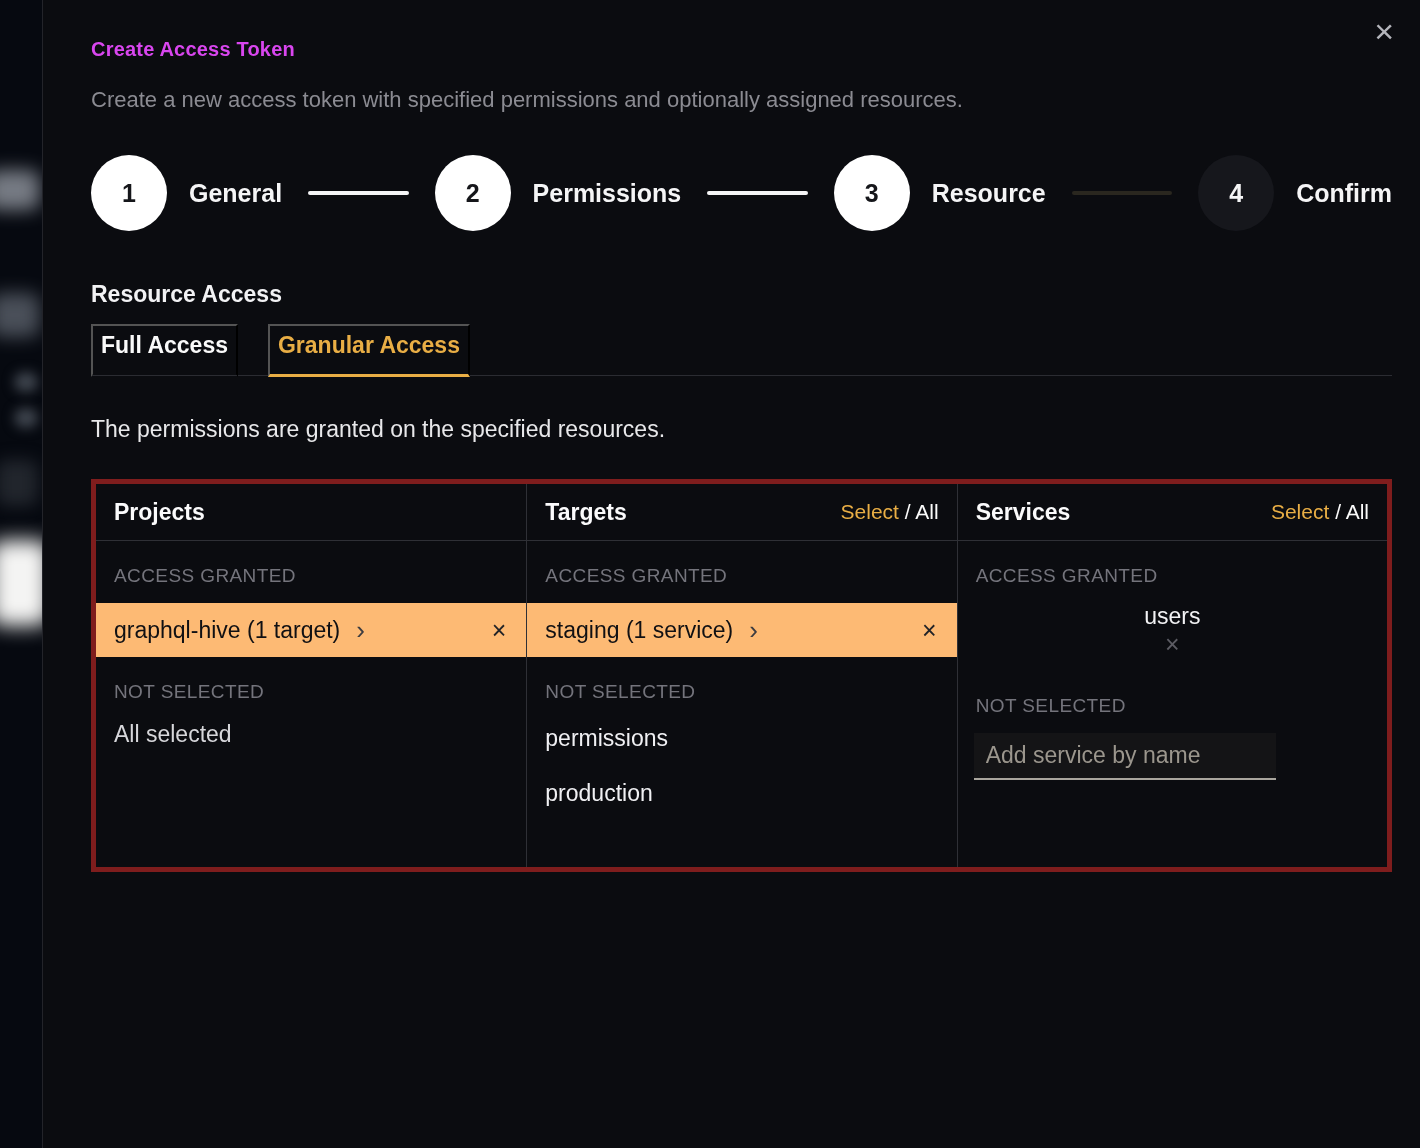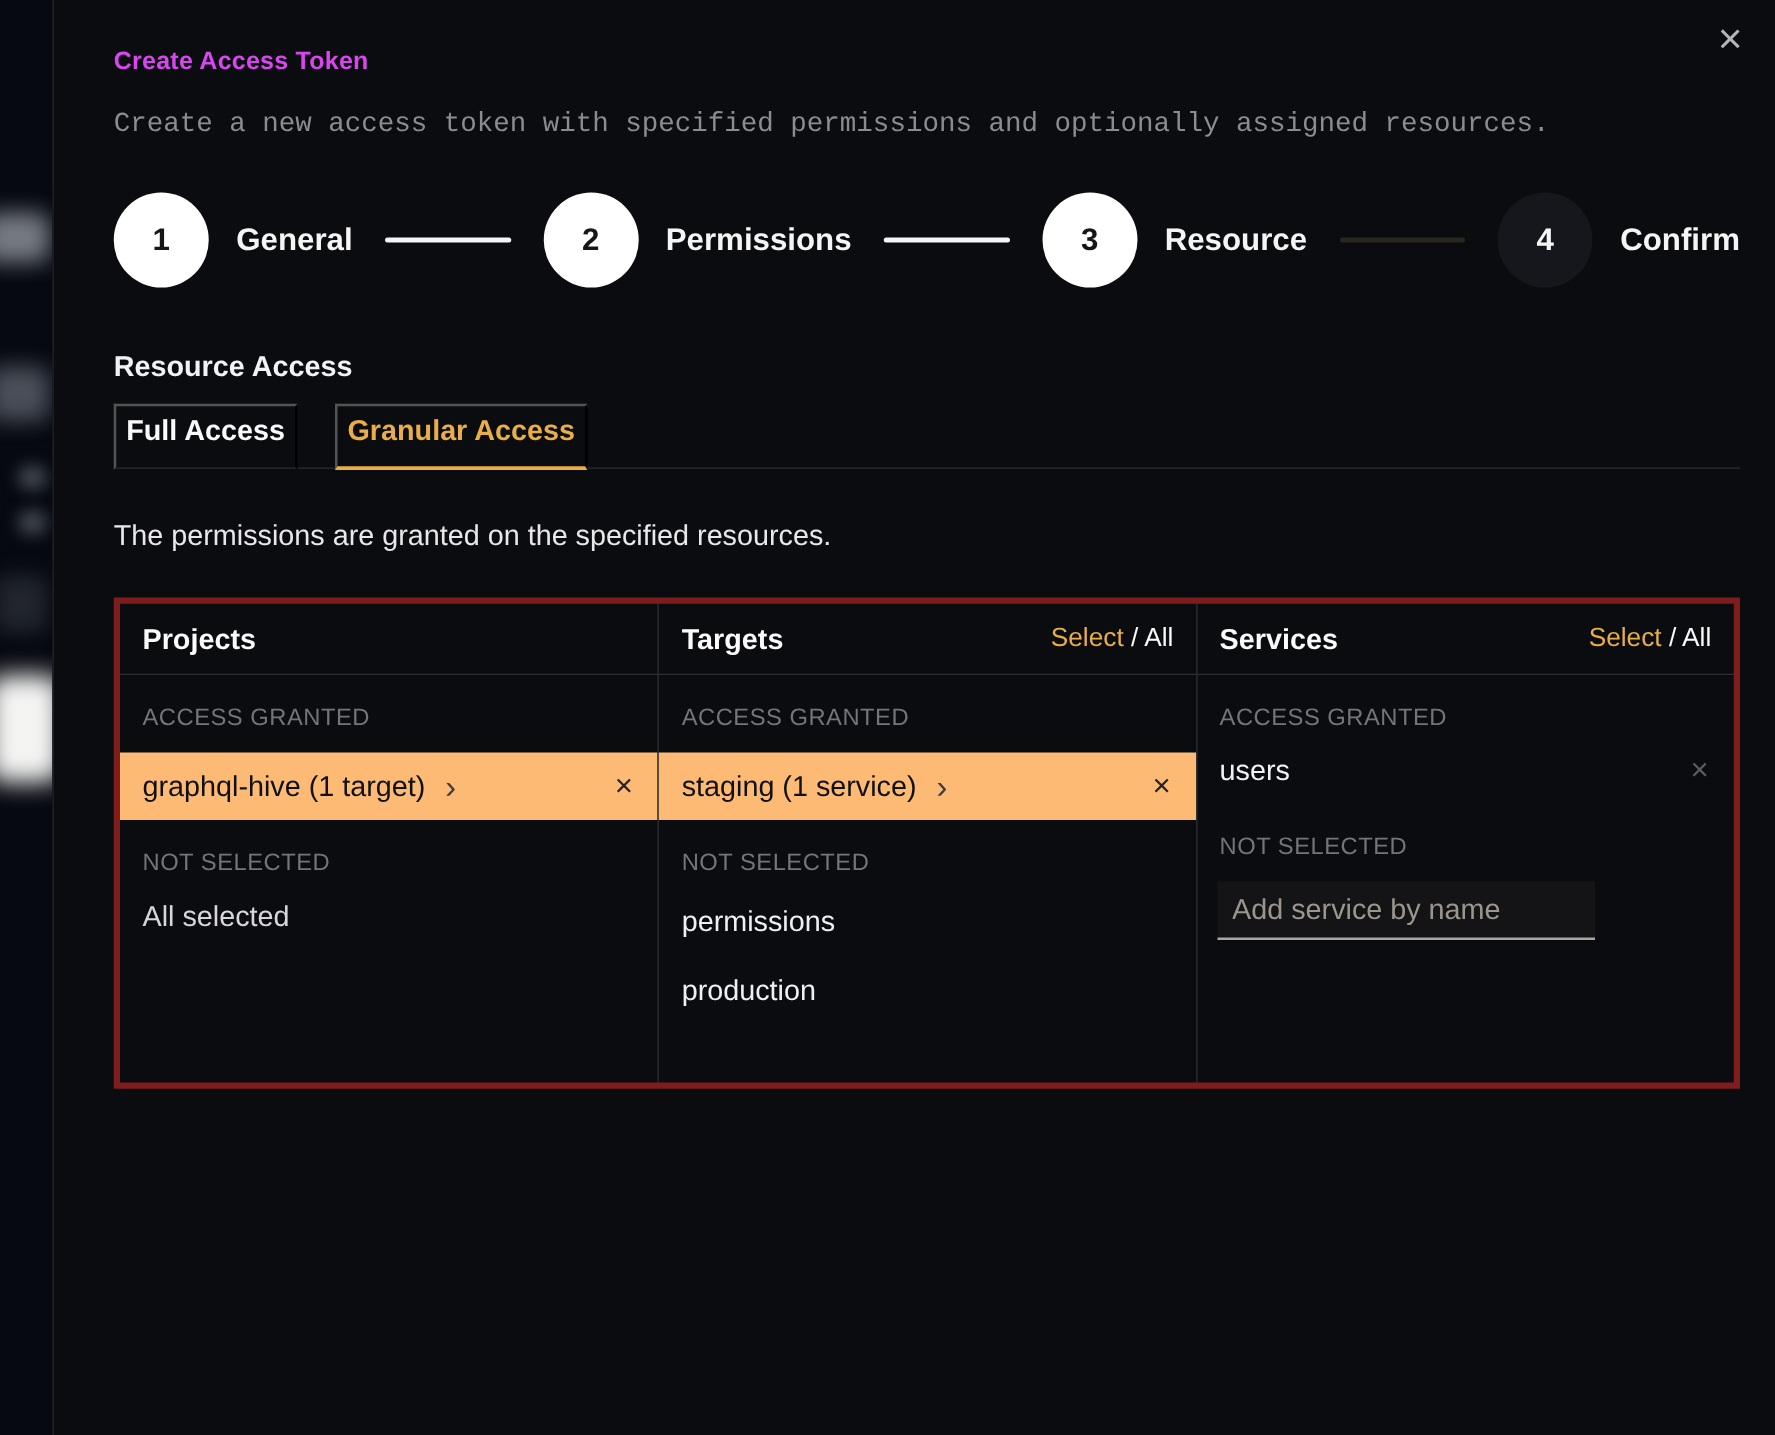--- a/index.html
+++ b/index.html
@@ -15,21 +15,21 @@
   .blob.b4{left:14px;top:408px;width:24px;height:20px;background:#3e444d;filter:blur(6px);}
   .blob.b5{left:-4px;top:460px;width:42px;height:46px;background:#21252c;filter:blur(8px);}
   .blob.b6{left:-10px;top:540px;width:60px;height:86px;background:#f4f4f3;border-radius:14px;filter:blur(10px);}
 
   
   .modal{position:absolute;left:42px;top:0;width:1378px;height:1148px;background:#0b0c10;
          border-left:1px solid #23242a;box-sizing:border-box;padding:0 28px 0 48px;color:#ececee;}
   .close-btn{position:absolute;top:8px;right:20px;font-size:34px;line-height:1;color:#b4b5bb;
              background:none;border:0;cursor:pointer;font-family:inherit;padding:6px;}
   .modal-title{padding-top:38px;font-size:20px;font-weight:700;color:#d946ef;letter-spacing:.2px;}
-  .modal-subtitle{margin-top:26px;font-size:22px;color:#8b8b92;font-family:Liberation Mono, monospace;}
+  .modal-subtitle{margin-top:26px;font-size:22px;color:#8b8b92;}
 
   
   .stepper{margin-top:42px;display:flex;align-items:center;}
   .step{display:flex;align-items:center;cursor:pointer;}
   .step-circle{width:76px;height:76px;border-radius:50%;background:#ffffff;color:#15161a;
                display:flex;align-items:center;justify-content:center;font-size:25px;font-weight:700;flex:none;}
   .step.pending .step-circle{background:#16171c;color:#f5f5f6;}
   .step-label{margin-left:22px;font-size:25px;font-weight:600;color:#f5f5f6;white-space:nowrap;}
   .step-line{flex:1;height:4px;border-radius:2px;background:#f5f5f6;margin:0 26px;}
   .step-line.dim{background:#2a271f;}
@@ -53,21 +53,21 @@
   .select-all{font-size:21px;color:#fafafa;white-space:nowrap;}
   .select-all .select{color:#e9ae45;cursor:pointer;}
   .select-all .rest{color:#fafafa;cursor:pointer;}
   .section-label{padding:24px 18px 0;font-size:19px;color:#74747c;letter-spacing:.4px;}
   .granted-row{margin-top:16px;height:54px;background:#fdba74;color:#101013;display:flex;
                align-items:center;padding:0 18px;font-size:23px;cursor:pointer;}
   .granted-row .chev{margin-left:16px;font-size:26px;color:#3c3c40;line-height:1;}
   .spacer{flex:1;}
   .remove-btn{background:none;border:0;font-size:25px;color:#222327;cursor:pointer;
               font-family:inherit;line-height:1;padding:2px;}
-  .service-row{margin-top:4px;display:flex;align-items:center;padding:12px 18px;font-size:23px;color:#f2f2f4;}
+  .service-row{margin-top:4px;display:flex;align-items:center;padding:12px 18px;font-size:23px;color:#f2f2f4;flex-direction:column;}
   .service-row .remove-btn{color:#5c5c63;}
   .note{padding:18px 18px 0;font-size:23px;color:#d7d7db;}
   .options{margin-top:8px;}
   .option{padding:14px 18px;font-size:23px;color:#f0f0f3;cursor:pointer;}
   .add-service-input{margin:16px 0 0 16px;width:278px;background:#141416;border:0;
                      border-bottom:2px solid #aaa69e;padding:9px 12px;font-size:23px;color:#e8e8ea;
                      font-family:inherit;outline:none;}
   .add-service-input::placeholder{color:#9b968d;}
 
   .breadcrumb{margin-top:30px;font-size:23px;color:#eaeaec;}

